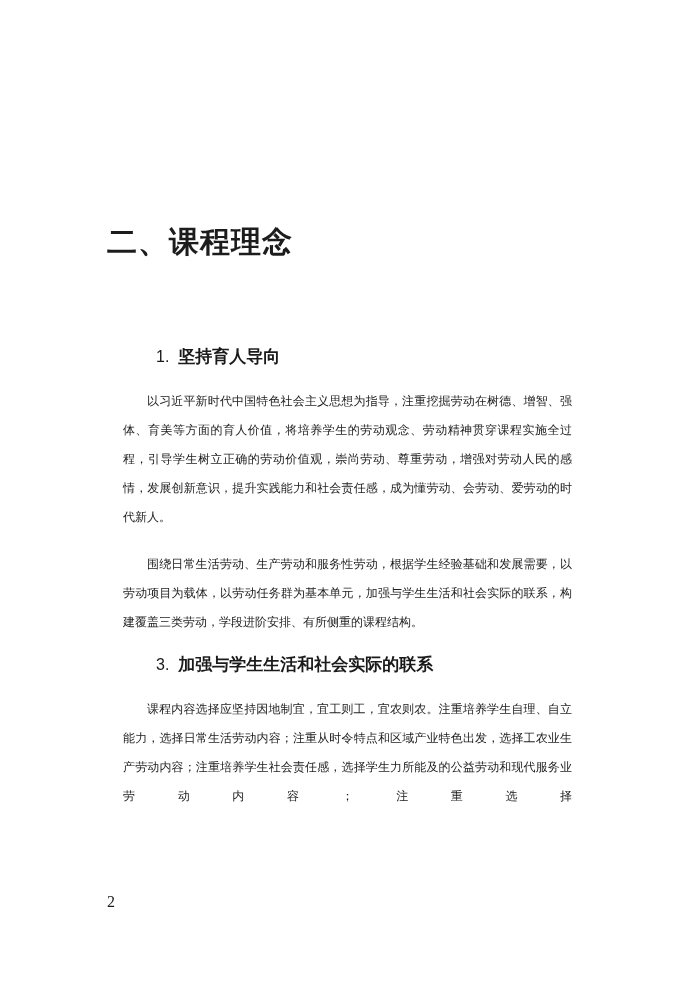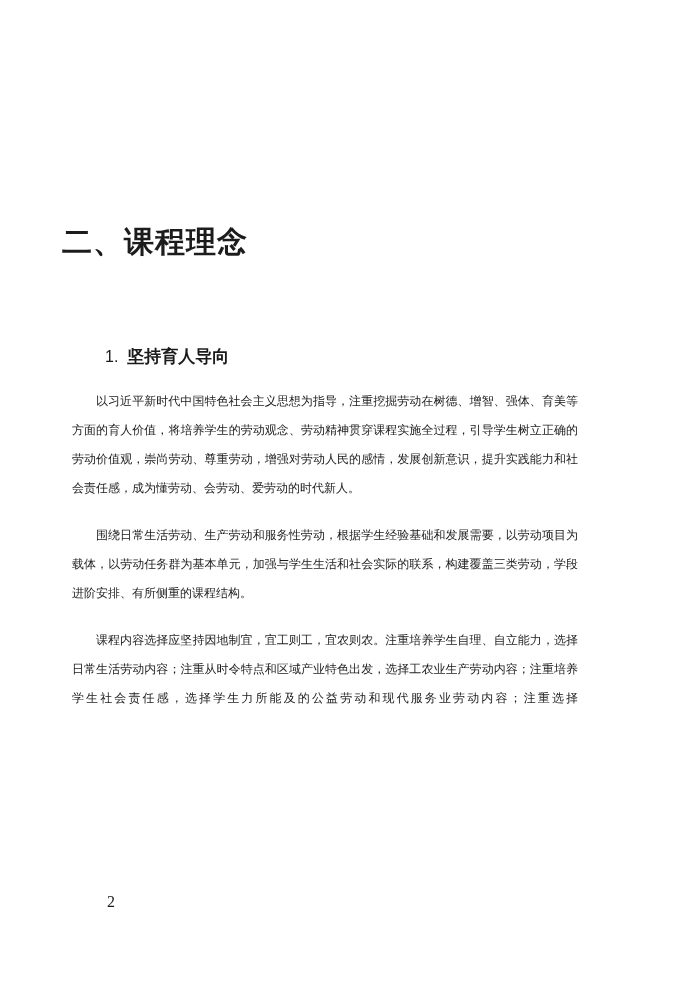--- a/index.html
+++ b/index.html
@@ -12,33 +12,33 @@
     height: 982px;
     overflow: hidden;
     font-family: "Liberation Serif", "DejaVu Serif", serif;
     color: #1c1c1c;
   }
   .page {
     position: relative;
     box-sizing: border-box;
     width: 693px;
     height: 982px;
-    padding: 222px 105px 0 62px;
+    padding: 222px 105px 0 107px;
     background: #ffffff;
   }
   .doc-title {
     margin: 0 0 84px 0;
     font-size: 30px;
     line-height: 39px;
     font-weight: bold;
     letter-spacing: 1px;
     font-family: "Liberation Serif", "DejaVu Serif", serif;
   }
   .doc-section {
-    margin: 10px;
+    margin: 16px;
   }
   .section-heading {
     margin: 0;
     padding-left: 33px;
     font-family: "Liberation Sans", "DejaVu Sans", sans-serif;
     font-size: 17px;
     line-height: 24px;
     font-weight: bold;
     color: #1a1a1a;
   }
@@ -80,18 +80,21 @@
       <span class="section-number">1.</span><span class="section-heading-text">坚持育人导向</span>
     </h2>
     <p class="section-paragraph">以习近平新时代中国特色社会主义思想为指导，注重挖掘劳动在树德、增智、强体、育美等方面的育人价值，将培养学生的劳动观念、劳动精神贯穿课程实施全过程，引导学生树立正确的劳动价值观，崇尚劳动、尊重劳动，增强对劳动人民的感情，发展创新意识，提升实践能力和社会责任感，成为懂劳动、会劳动、爱劳动的时代新人。</p>
   </section>
 
   <section class="doc-section">
     <p class="section-paragraph">围绕日常生活劳动、生产劳动和服务性劳动，根据学生经验基础和发展需要，以劳动项目为载体，以劳动任务群为基本单元，加强与学生生活和社会实际的联系，构建覆盖三类劳动，学段进阶安排、有所侧重的课程结构。</p>
   </section>
 
   <section class="doc-section">
+    <h2 class="section-heading">
+      <span class="section-number">3.</span><span class="section-heading-text">加强与学生生活和社会实际的联系</span>
+    </h2>
     <p class="section-paragraph continued">课程内容选择应坚持因地制宜，宜工则工，宜农则农。注重培养学生自理、自立能力，选择日常生活劳动内容；注重从时令特点和区域产业特色出发，选择工农业生产劳动内容；注重培养学生社会责任感，选择学生力所能及的公益劳动和现代服务业劳动内容；注重选择</p>
   </section>
 
   <div class="page-number">2</div>
 
 </div>
 
 </body></html>

